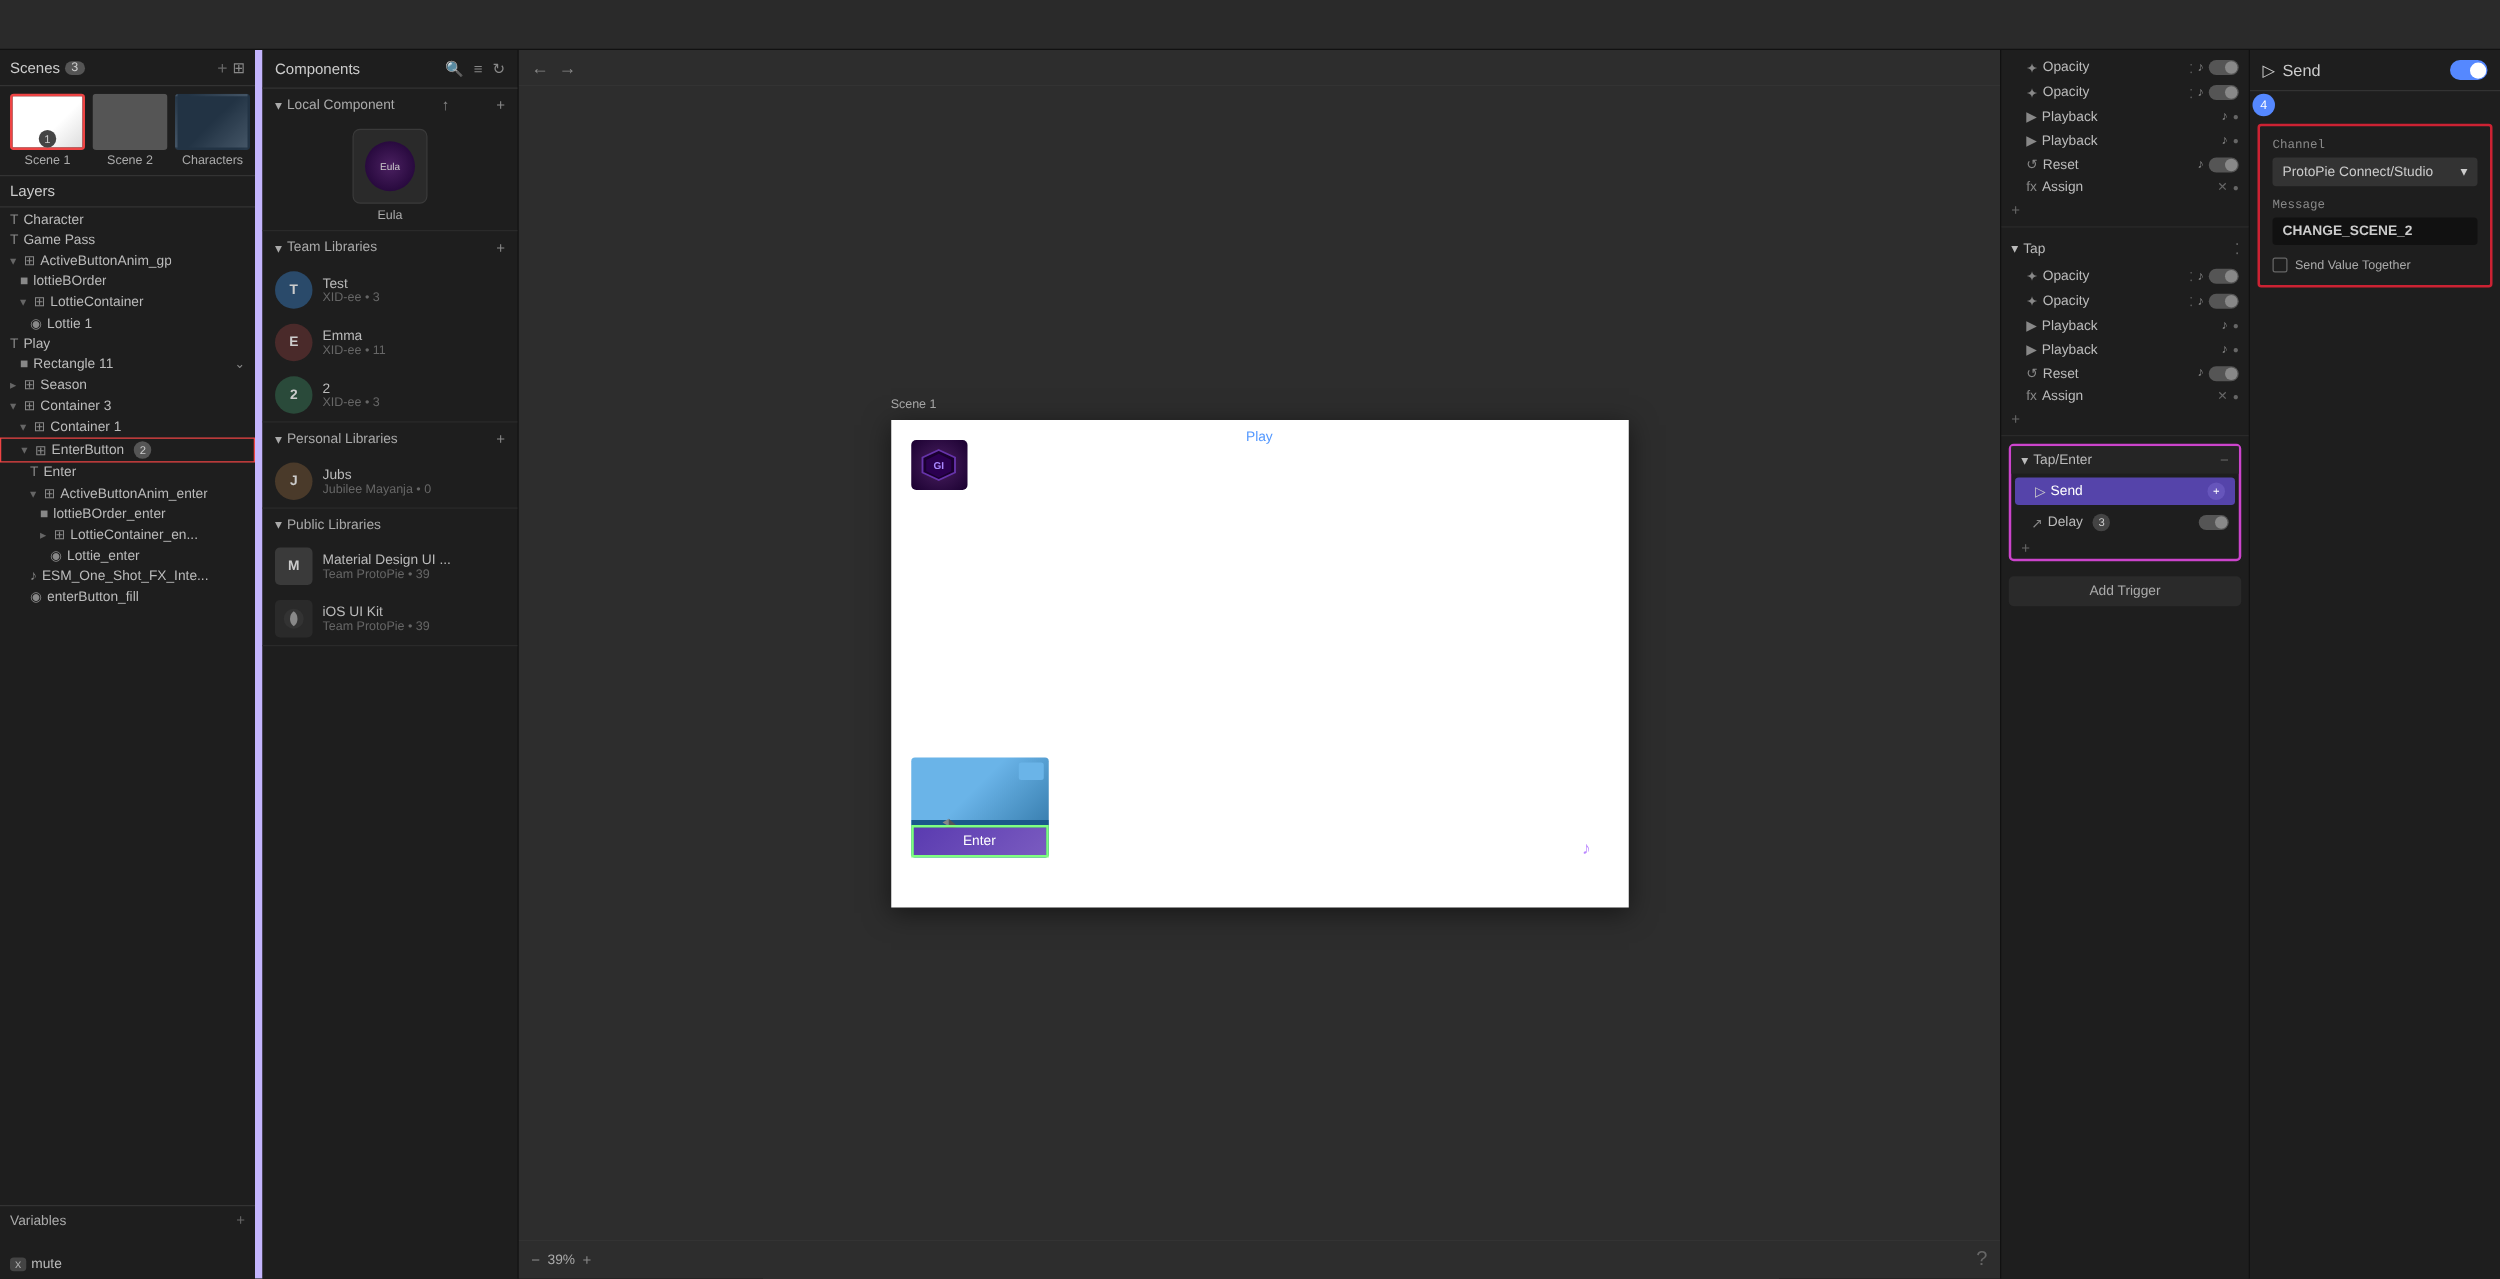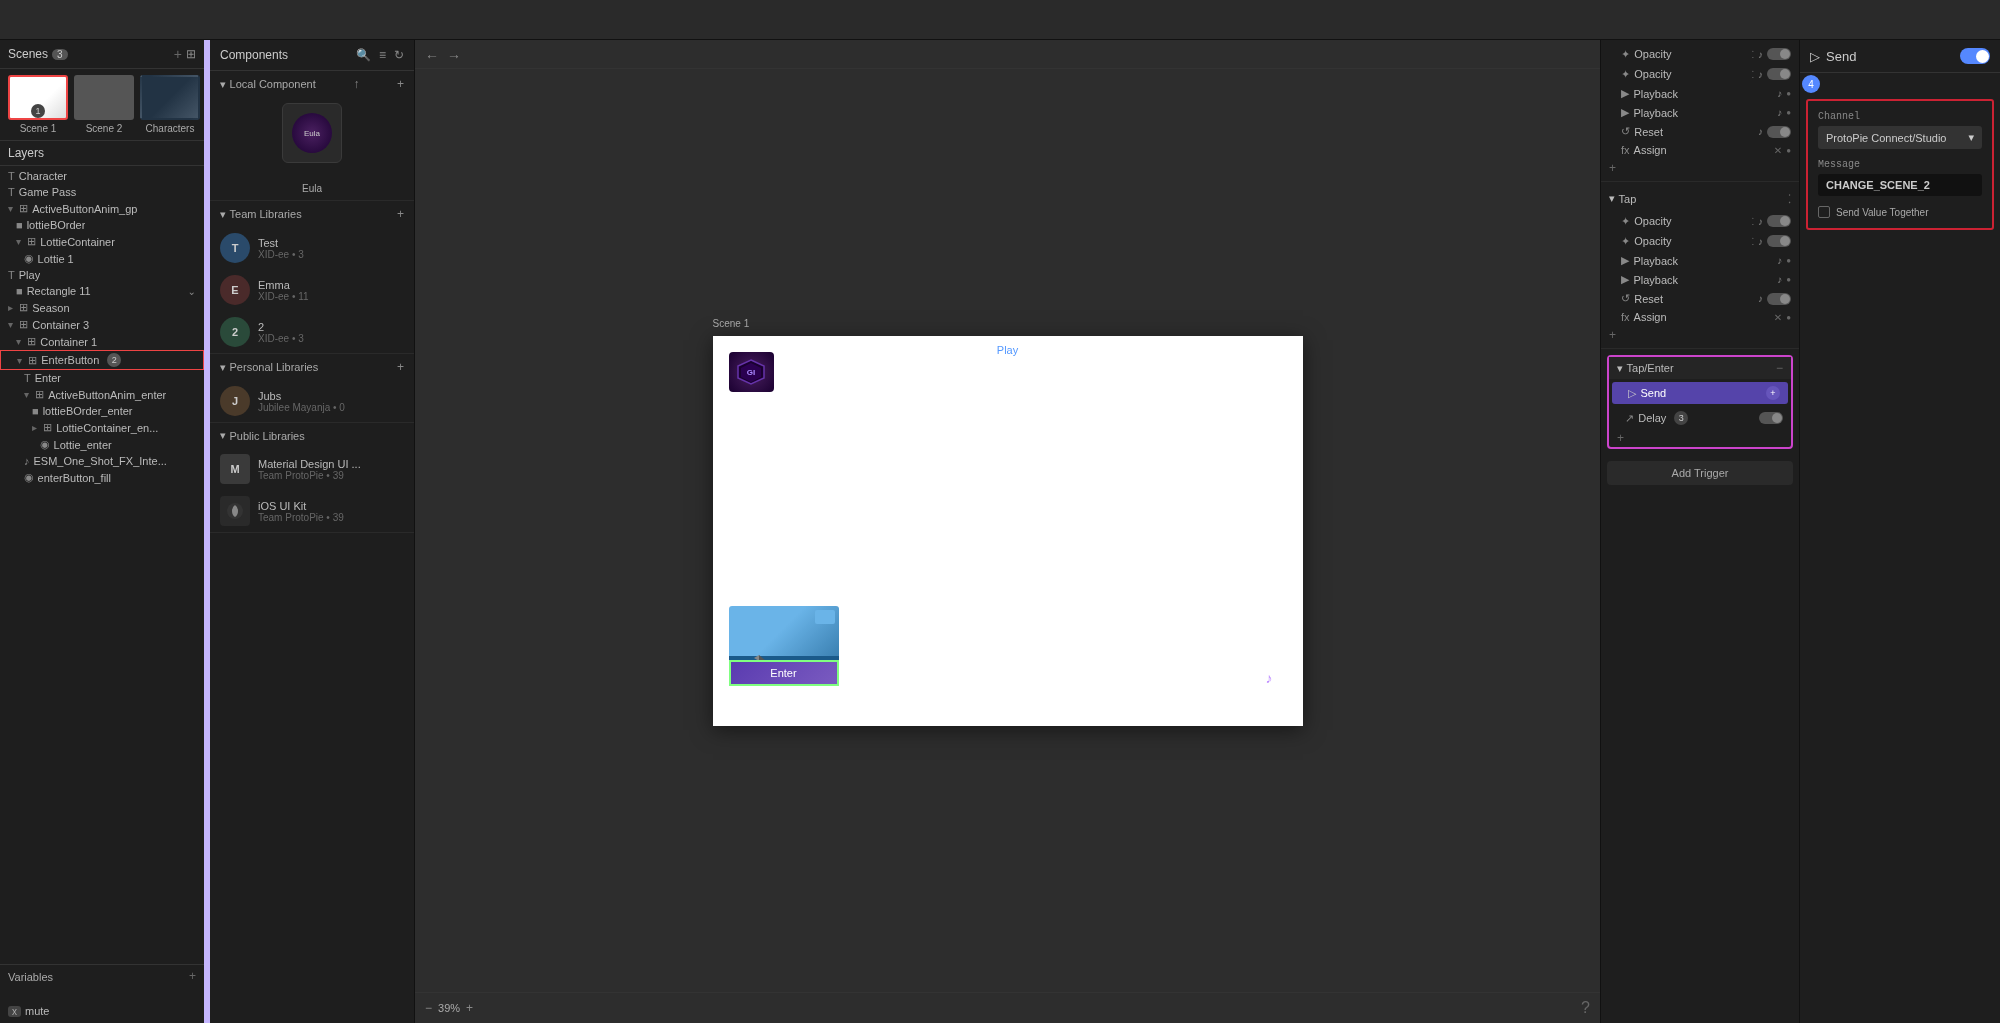--- a/index.html
+++ b/index.html
@@ -230,21 +230,21 @@
       color: #aaa;
       display: flex;
       align-items: center;
       gap: 4px;
     }
     .comp-item-card {
       margin: 6px 10px;
       display: flex;
       flex-direction: column;
       align-items: center;
-      gap: 20px;
+      gap: 4px;
     }
     .comp-card-img {
       width: 60px;
       height: 60px;
       border-radius: 6px;
       background: #2a2a2a;
       display: flex;
       align-items: center;
       justify-content: center;
       border: 1px solid #3a3a3a;

